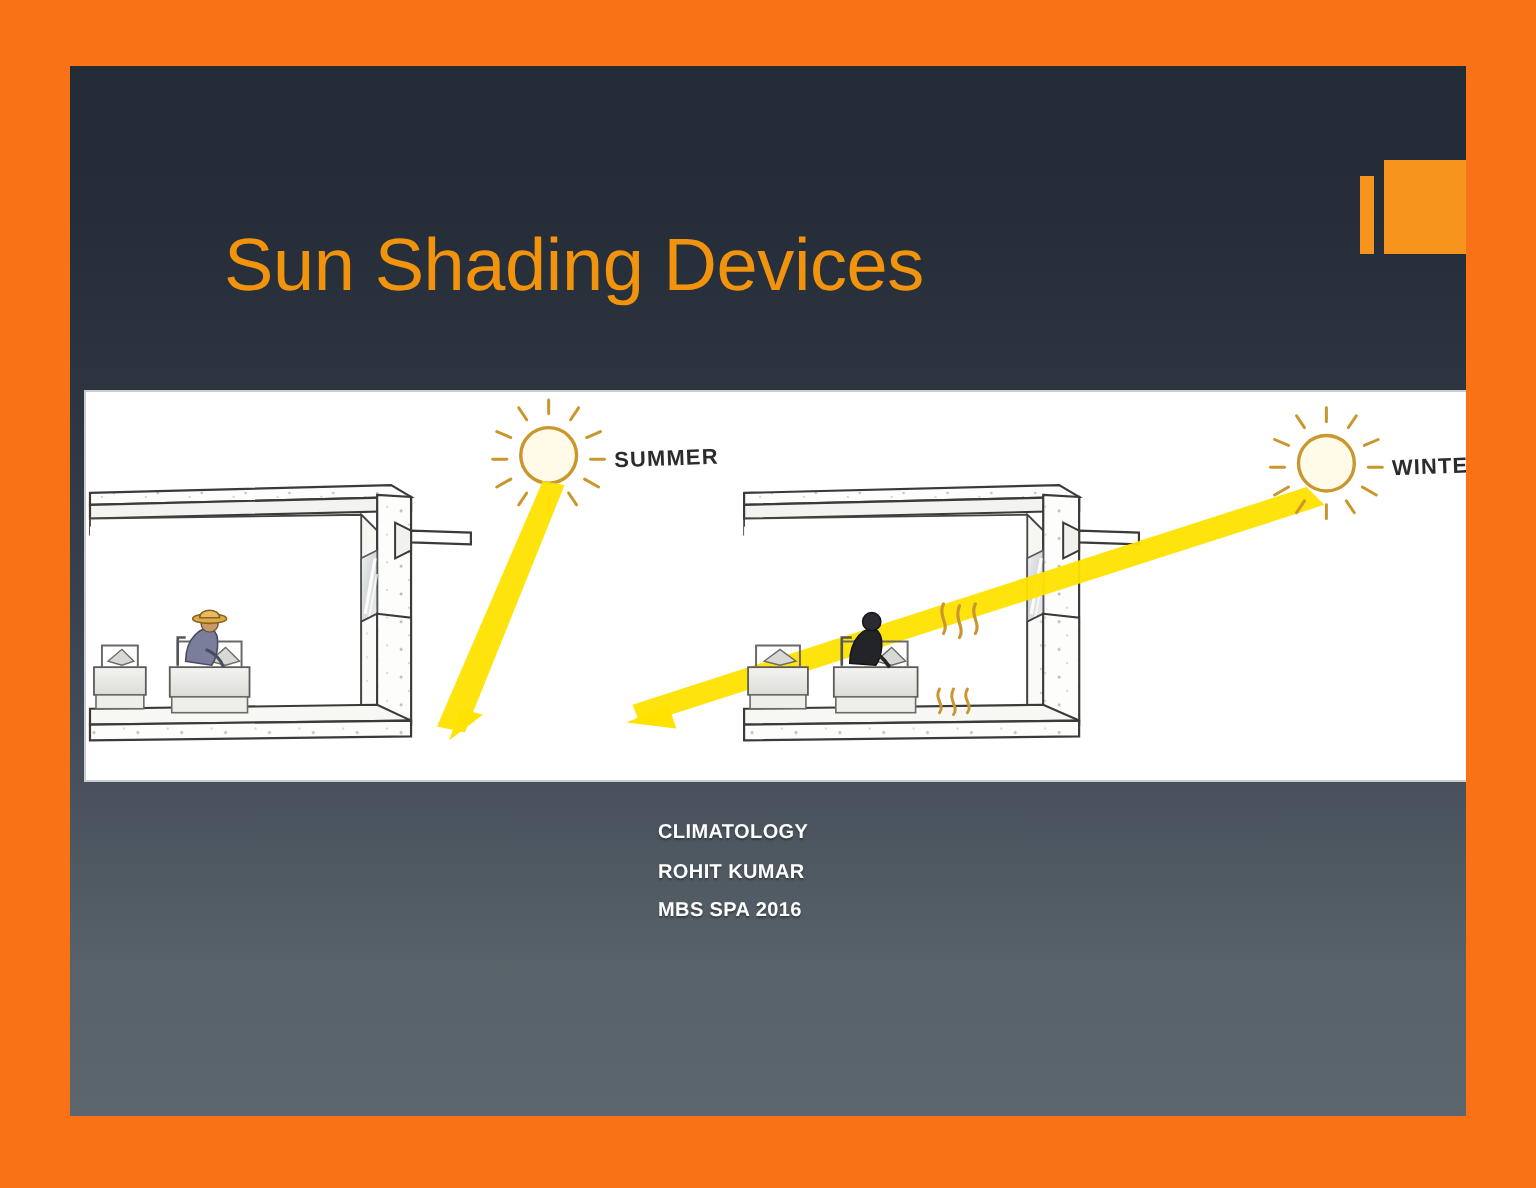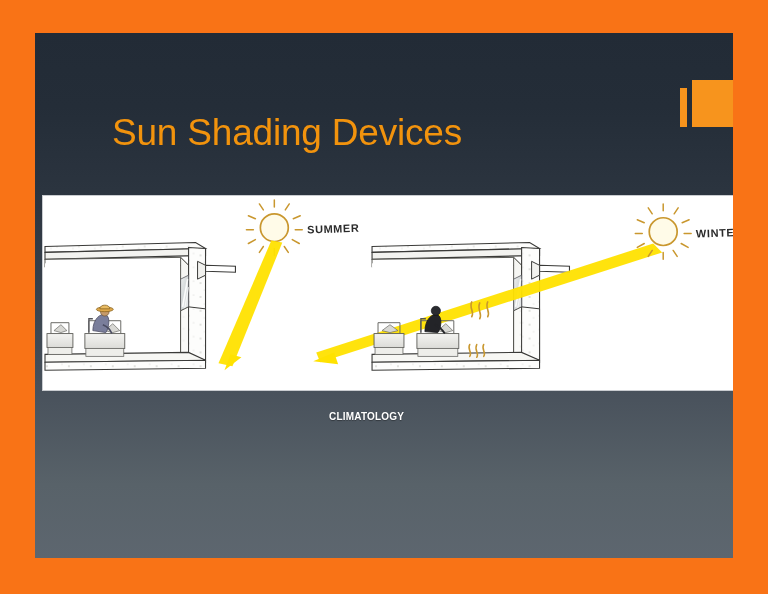--- a/index.html
+++ b/index.html
@@ -307,16 +307,18 @@
             </g>
           </g>
 
           <text x="655" y="42" font-family="Liberation Sans, sans-serif" font-size="11" font-weight="bold" fill="#2b2b2b" letter-spacing="0.6" transform="rotate(-2 655 42)">WINTER</text>
         </g>
       </svg>
     </div>
 
     <div id="credits">
       <span class="credit-line">CLIMATOLOGY</span>
+      <span class="credit-line">ROHIT KUMAR</span>
+      <span class="credit-line">MBS SPA 2016</span>
     </div>
 
   </div>
 </div>
 
 </body></html>

